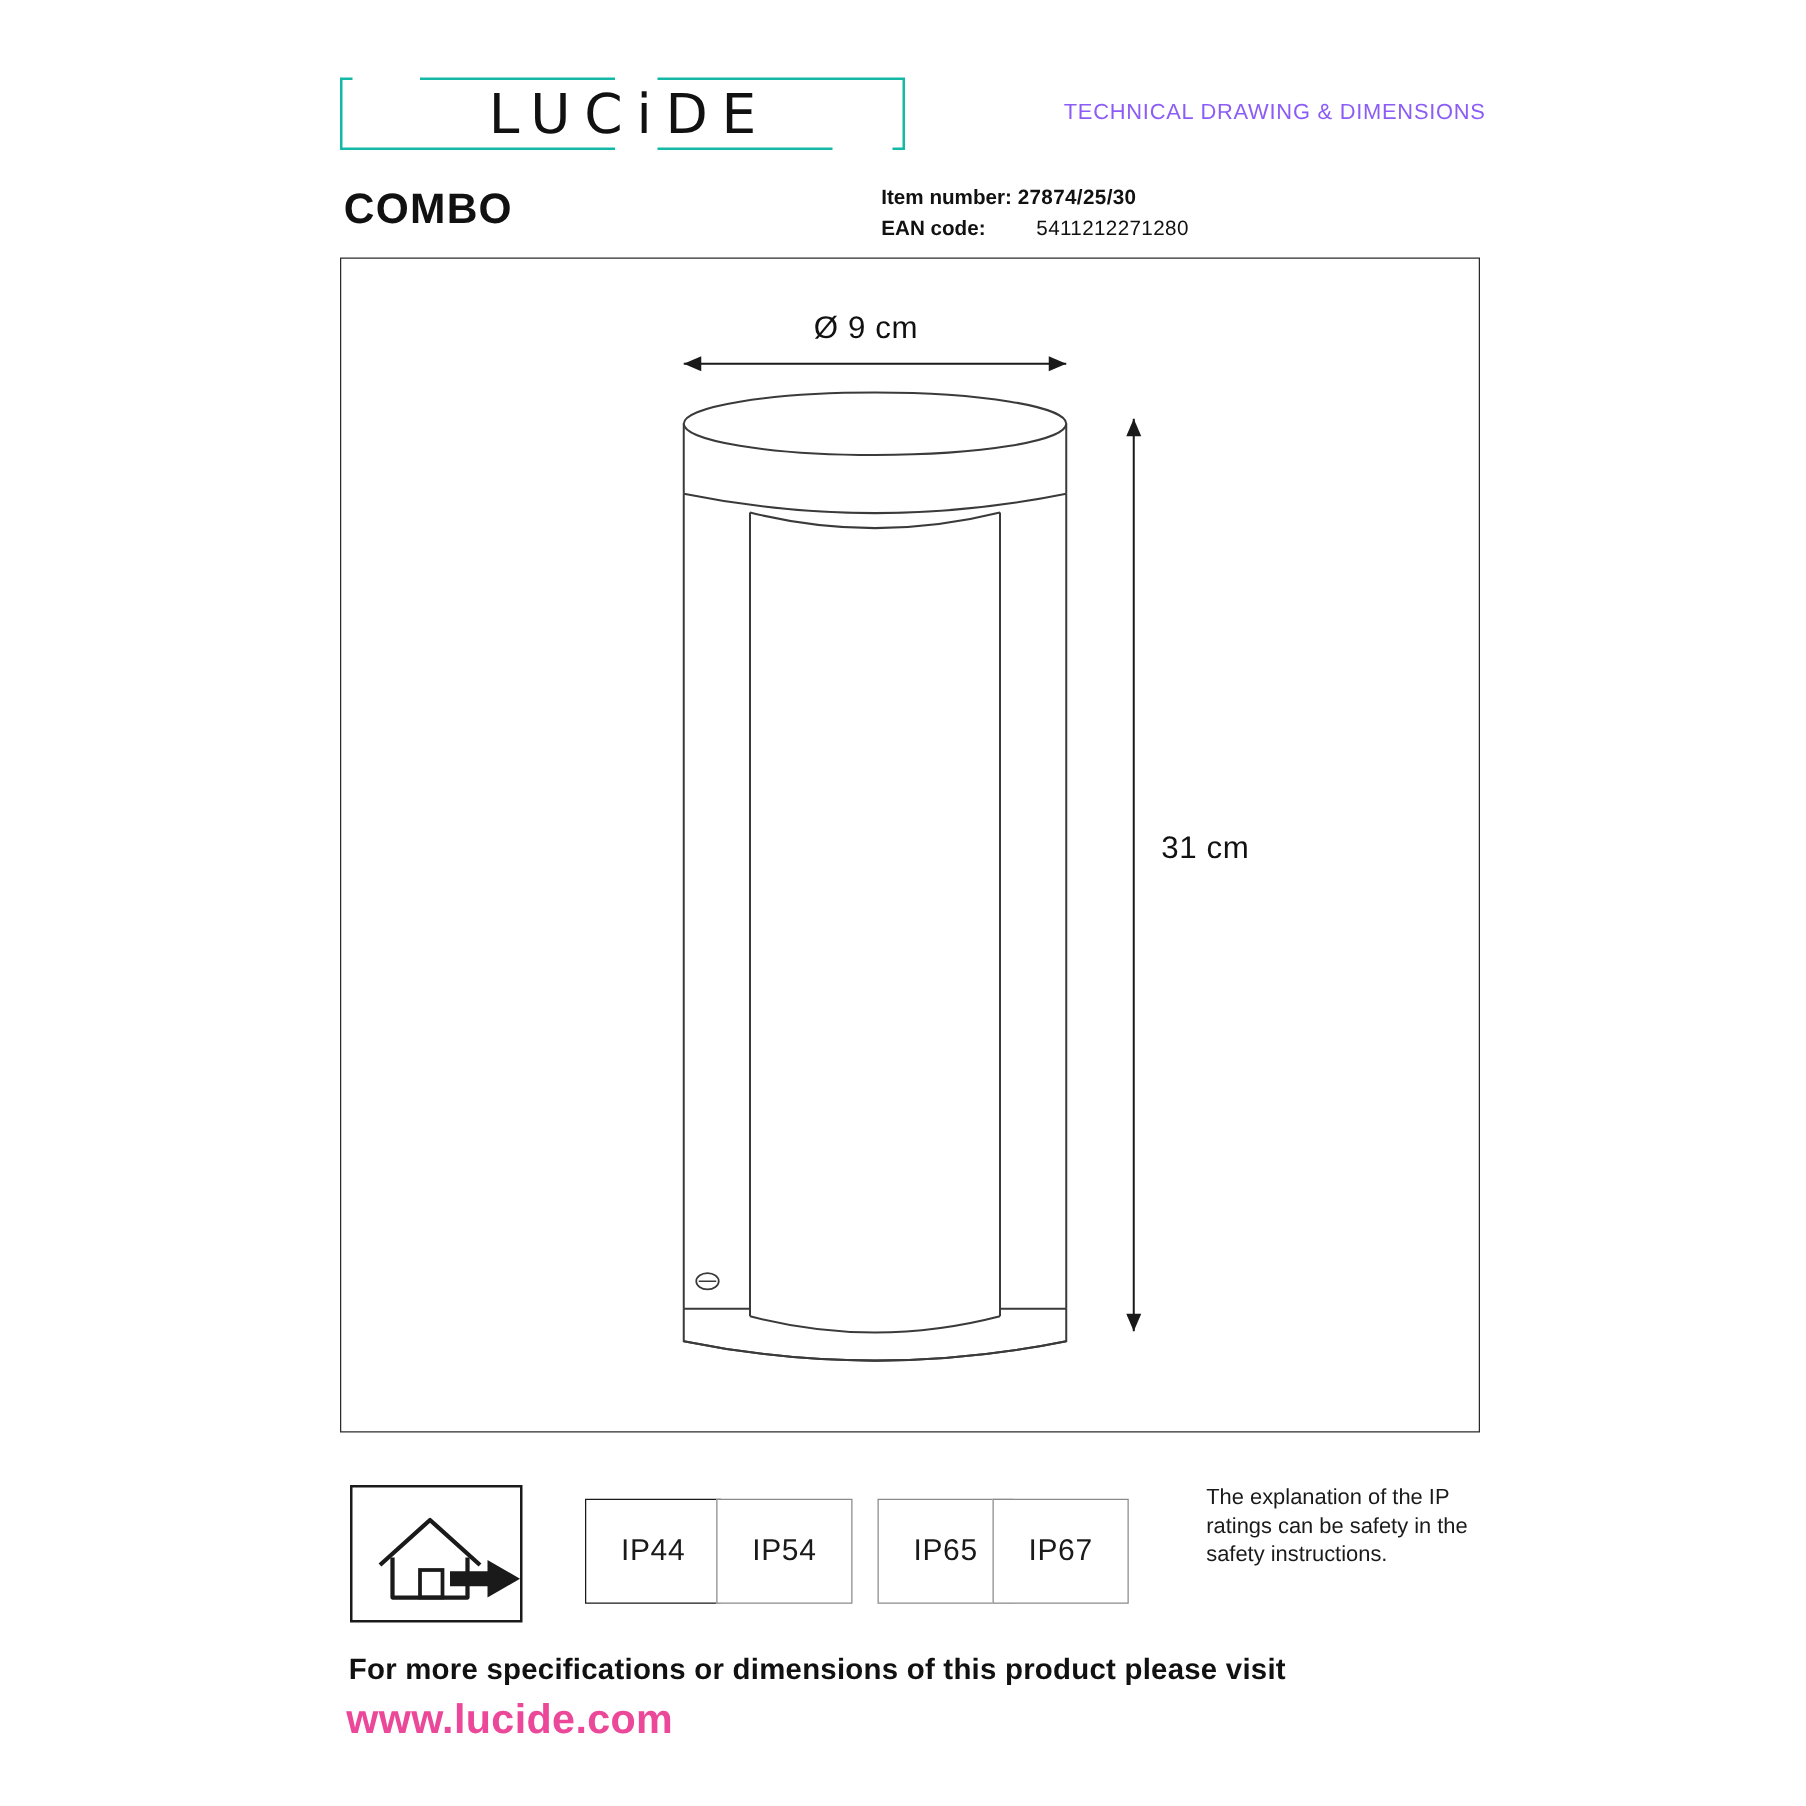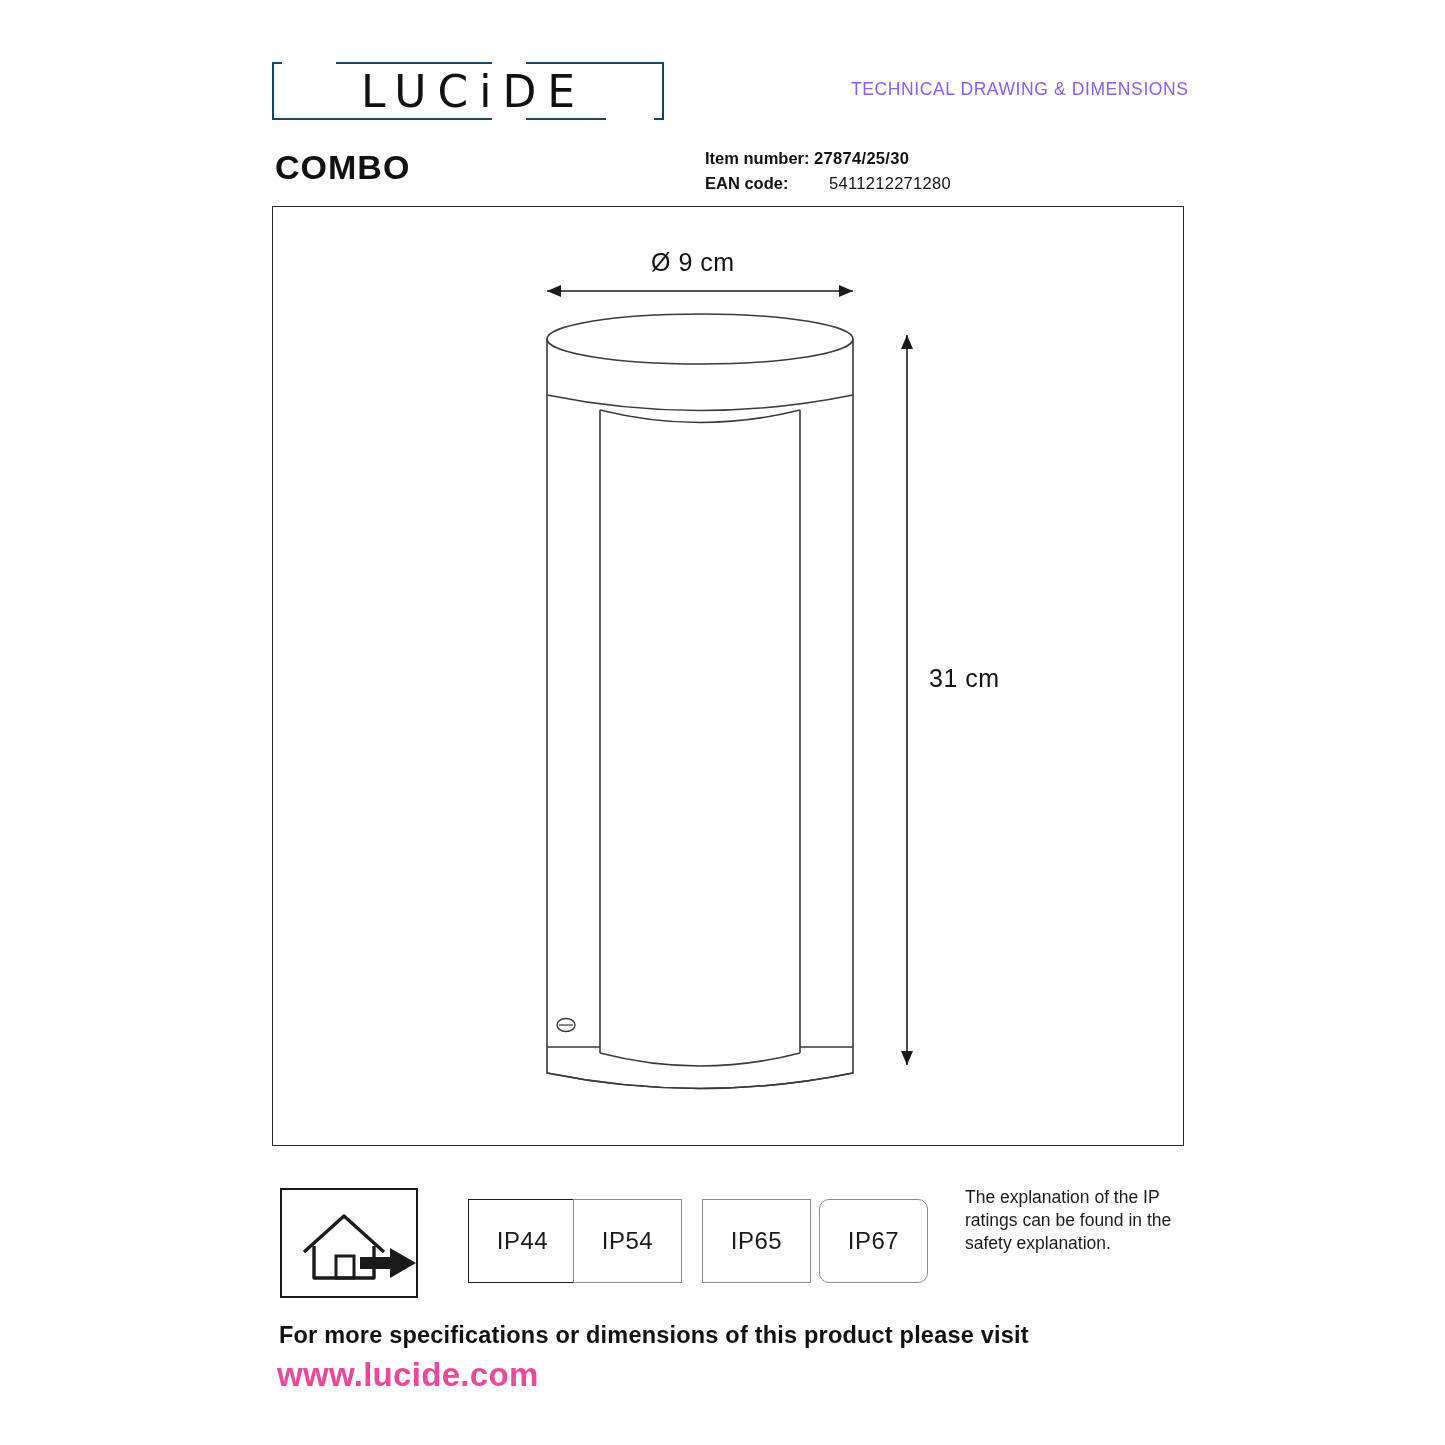--- a/index.html
+++ b/index.html
@@ -14,23 +14,23 @@
     font-family: "Liberation Sans", sans-serif;
     color: #1a1a1a;
     overflow: hidden;
   }
 
   
   .logo-box {
     position: absolute;
     left: 272px;
     top: 62px;
-    width: 392px;
+    width: 452px;
     height: 58px;
-    border: 2px solid #0c4a6e;
+    border: 2px solid #14b8a6;
     box-sizing: border-box;
   }
   .logo-text {
     position: absolute;
     left: 0;
     top: 0;
     width: 100%;
     height: 100%;
     display: flex;
     align-items: center;
@@ -131,21 +131,21 @@
     justify-content: center;
     font-size: 24px;
     color: #1a1a1a;
     letter-spacing: 0.5px;
     background: #fff;
   }
   .ip-box.active { border-color: #1a1a1a; font-weight: 400; }
   #ip-0 { left: 468px; }
   #ip-1 { left: 573px; }
   #ip-2 { left: 702px; }
-  #ip-3 { left: 819px; border-radius: 10px; }
+  #ip-3 { left: 794px; }
 
   .ip-note {
     position: absolute;
     left: 965px;
     top: 1186px;
     width: 215px;
     font-size: 17.5px;
     line-height: 23px;
     color: #1a1a1a;
   }
@@ -247,16 +247,16 @@
       <polygon points="108,58 134,73 108,88"></polygon>
     </g>
   </svg>
 </div>
 
 <div class="ip-box active" id="ip-0">IP44</div>
 <div class="ip-box" id="ip-1">IP54</div>
 <div class="ip-box" id="ip-2">IP65</div>
 <div class="ip-box" id="ip-3">IP67</div>
 
-<div class="ip-note">The explanation of the IP ratings can be found in the safety explanation.</div>
+<div class="ip-note">The explanation of the IP ratings can be safety in the safety instructions.</div>
 
 <div class="footer-line1">For more specifications or dimensions of this product please visit</div>
 <div class="footer-line2">www.lucide.com</div>
 
 </body></html>

